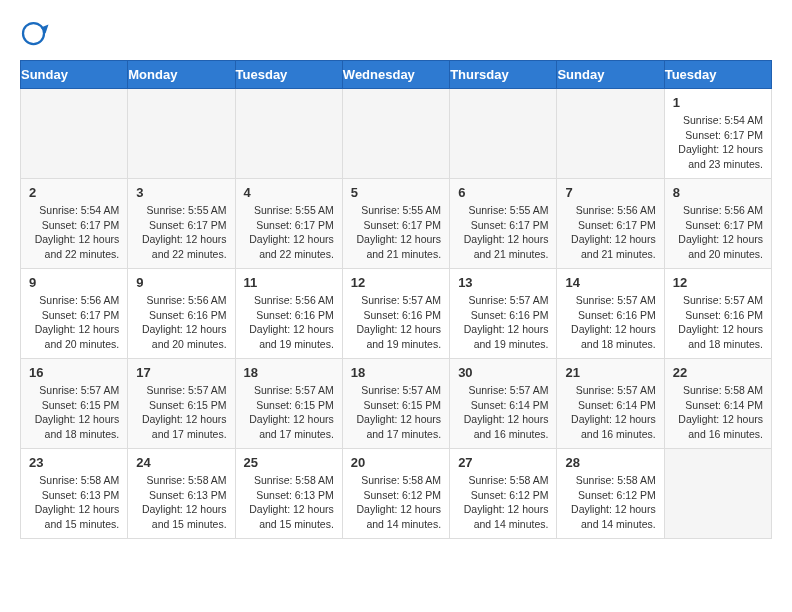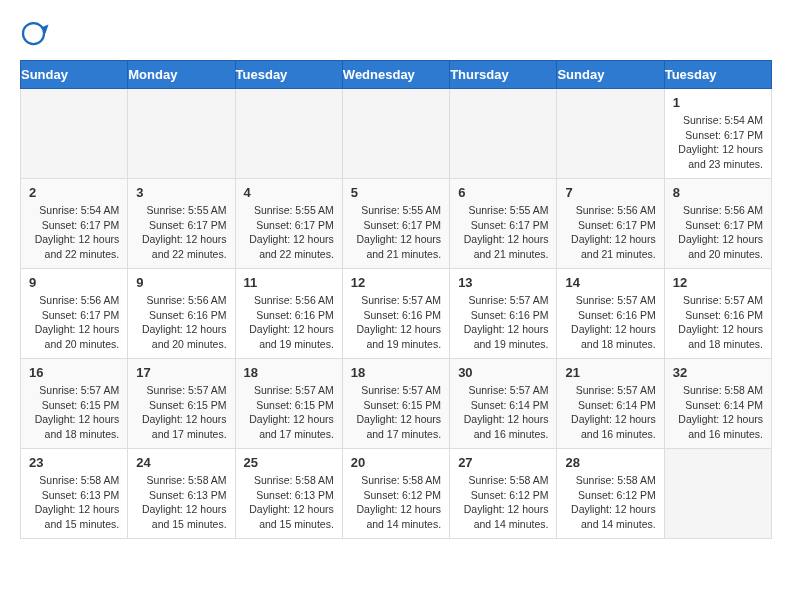--- a/index.html
+++ b/index.html
@@ -275,21 +275,21 @@
 and 16 minutes.</div>
         </td>
         <td>
           <span class="day-number">21</span>
           <div class="day-info" style="white-space: pre-line;">Sunrise: 5:57 AM
 Sunset: 6:14 PM
 Daylight: 12 hours
 and 16 minutes.</div>
         </td>
         <td>
-          <span class="day-number">32</span>
+          <span class="day-number">22</span>
           <div class="day-info" style="white-space: pre-line;">Sunrise: 5:58 AM
 Sunset: 6:14 PM
 Daylight: 12 hours
 and 16 minutes.</div>
         </td>
       </tr>
       <tr>
         <td>
           <span class="day-number">23</span>
           <div class="day-info" style="white-space: pre-line;">Sunrise: 5:58 AM

